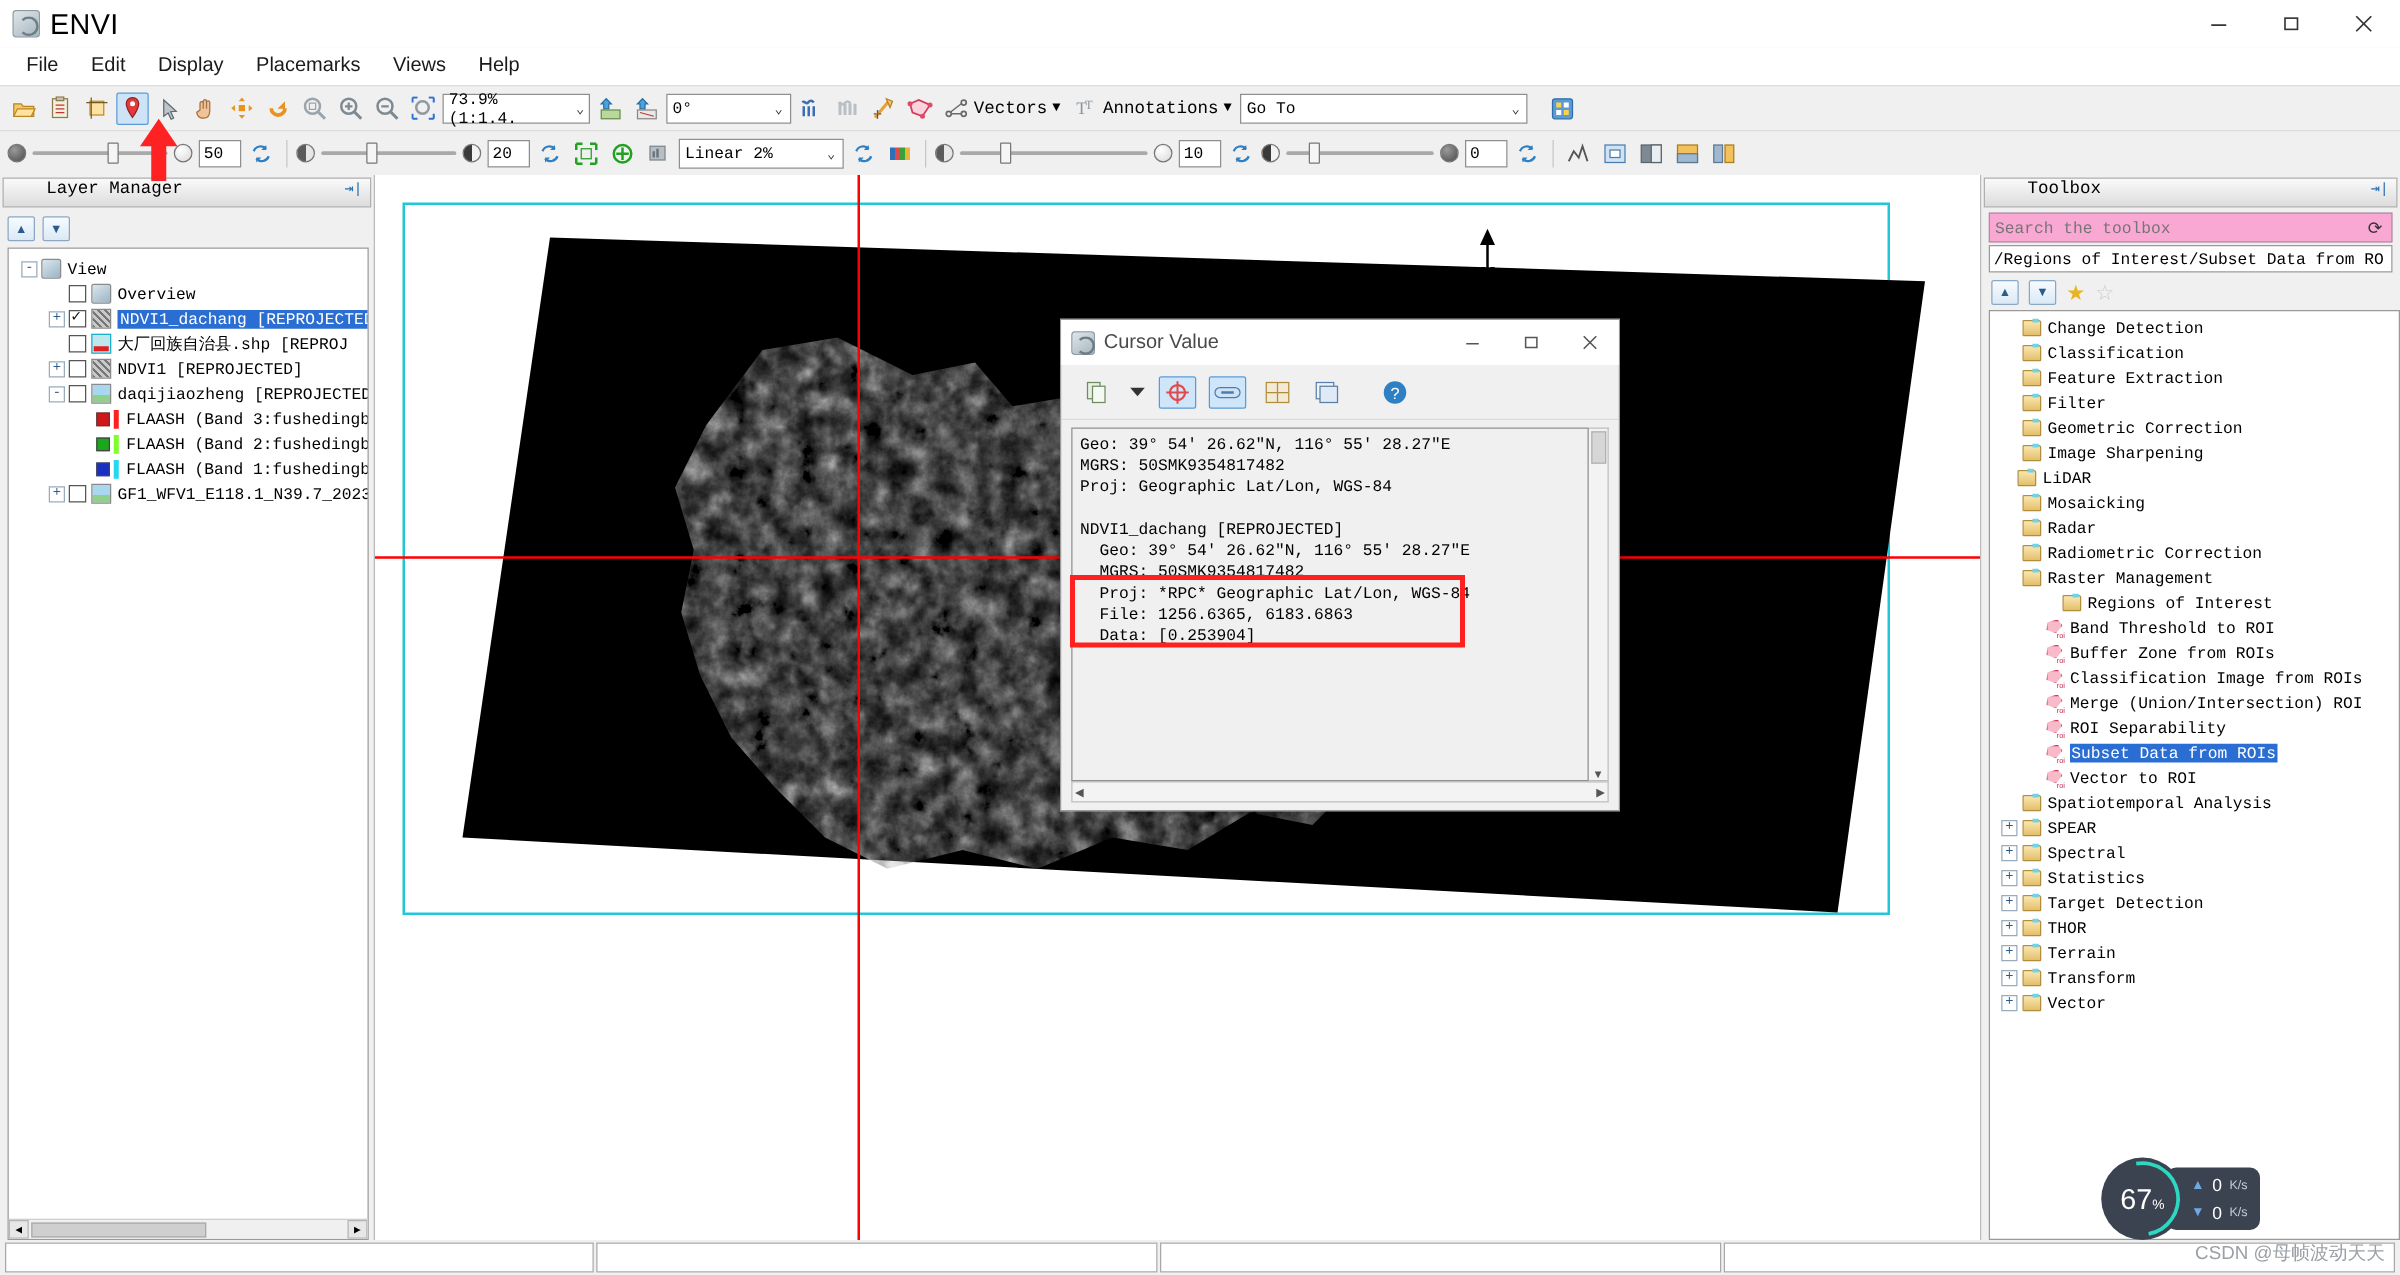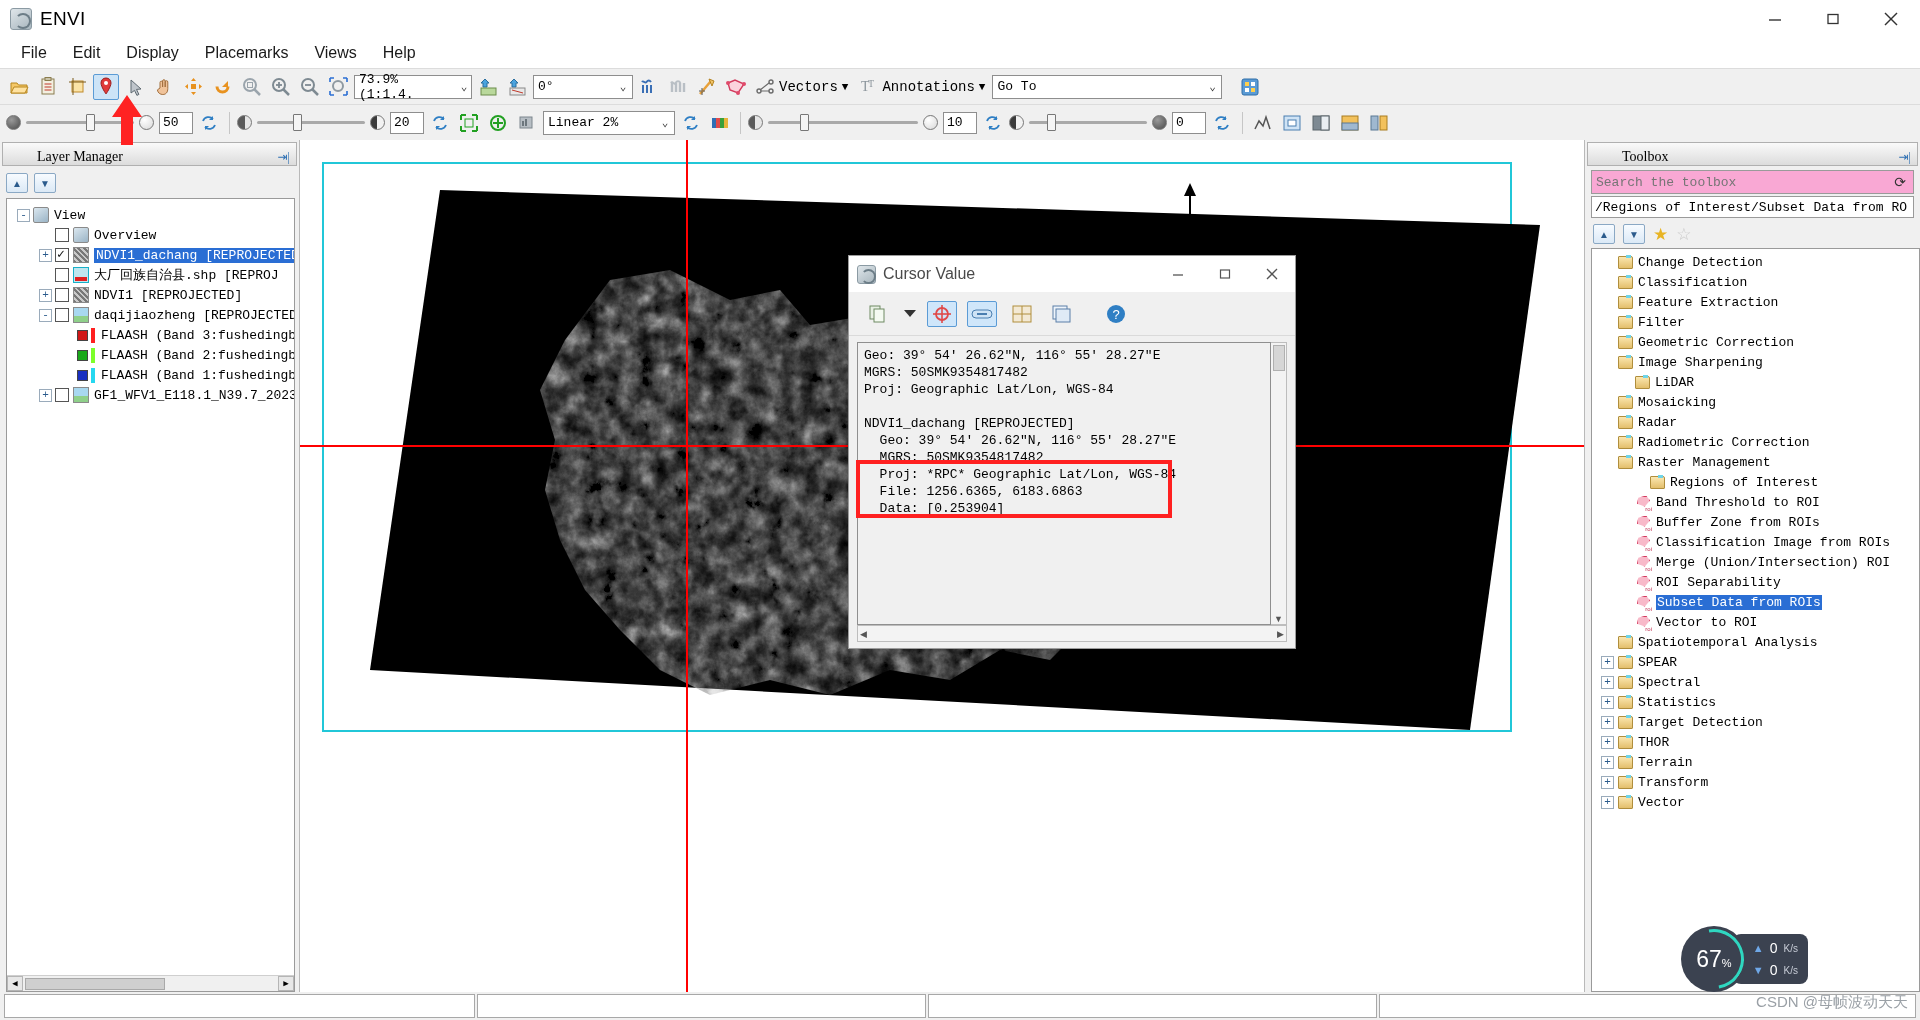--- a/index.html
+++ b/index.html
@@ -32,21 +32,21 @@
     position: relative;
   }
   .title-icon::after {
     content: "";
     position: absolute; left: 4px; top: 4px;
     width: 12px; height: 12px; border-radius: 50%;
     border: 2px solid #6c7d87;
     border-left-color: transparent;
   }
   .title-text {
-    font-size: 19px; color: #000; letter-spacing: .3px;
+    font-size: 23px; color: #000; letter-spacing: .3px;
   }
   .win-btns { margin-left: auto; display: flex; height: 38px; }
   .win-btn {
     width: 58px; height: 38px;
     display: flex; align-items: center; justify-content: center;
     font-size: 17px; color: #333;
   }
   .win-btn svg { display:block; }
 
   
@@ -133,23 +133,23 @@
   
   .left-panel {
     width: 300px; background: #f0f0f0;
     display: flex; flex-direction: column;
     border-right: 1px solid #b9b9b9;
   }
   .panel-head {
     height: 24px;
     background: linear-gradient(180deg,#fafafa,#dcdcdc);
     border: 1px solid #b0b0b0;
-    display: flex; align-items: flex-end;
+    display: flex; align-items: flex-start;
     padding: 0 6px;
-    font-family: Liberation Serif, serif;
+    font-family: Liberation Mono, monospace;
     font-size: 14px; color: #000;
     margin: 2px;
   }
   .panel-head .ph-title { margin-left: 28px; }
   .panel-head .ph-pin { margin-left: auto; font-size: 12px; color: #2d6fb3; }
   .lm-toolbar { height: 30px; display: flex; align-items: center; gap: 6px; padding-left: 6px; }
   .arrow-btn {
     width: 22px; height: 20px;
     border: 1px solid #8aa8c4; border-radius: 2px;
     background: linear-gradient(180deg,#f7fbff,#dbe9f6);
@@ -905,21 +905,21 @@
             <div class="ttnode" style="padding-left: 4px;">
               <span class="exp blank"></span>
               <span class="folder"></span>
               <span class="ttlabel">Geometric Correction</span>
             </div>
             <div class="ttnode" style="padding-left: 4px;">
               <span class="exp blank"></span>
               <span class="folder"></span>
               <span class="ttlabel">Image Sharpening</span>
             </div>
-            <div class="ttnode" style="padding-left: 21px;">
+            <div class="ttnode" style="padding-left: 0;">
               <span class="exp blank"></span>
               <span class="folder"></span>
               <span class="ttlabel">LiDAR</span>
             </div>
             <div class="ttnode" style="padding-left: 4px;">
               <span class="exp blank"></span>
               <span class="folder"></span>
               <span class="ttlabel">Mosaicking</span>
             </div>
             <div class="ttnode" style="padding-left: 4px;">

